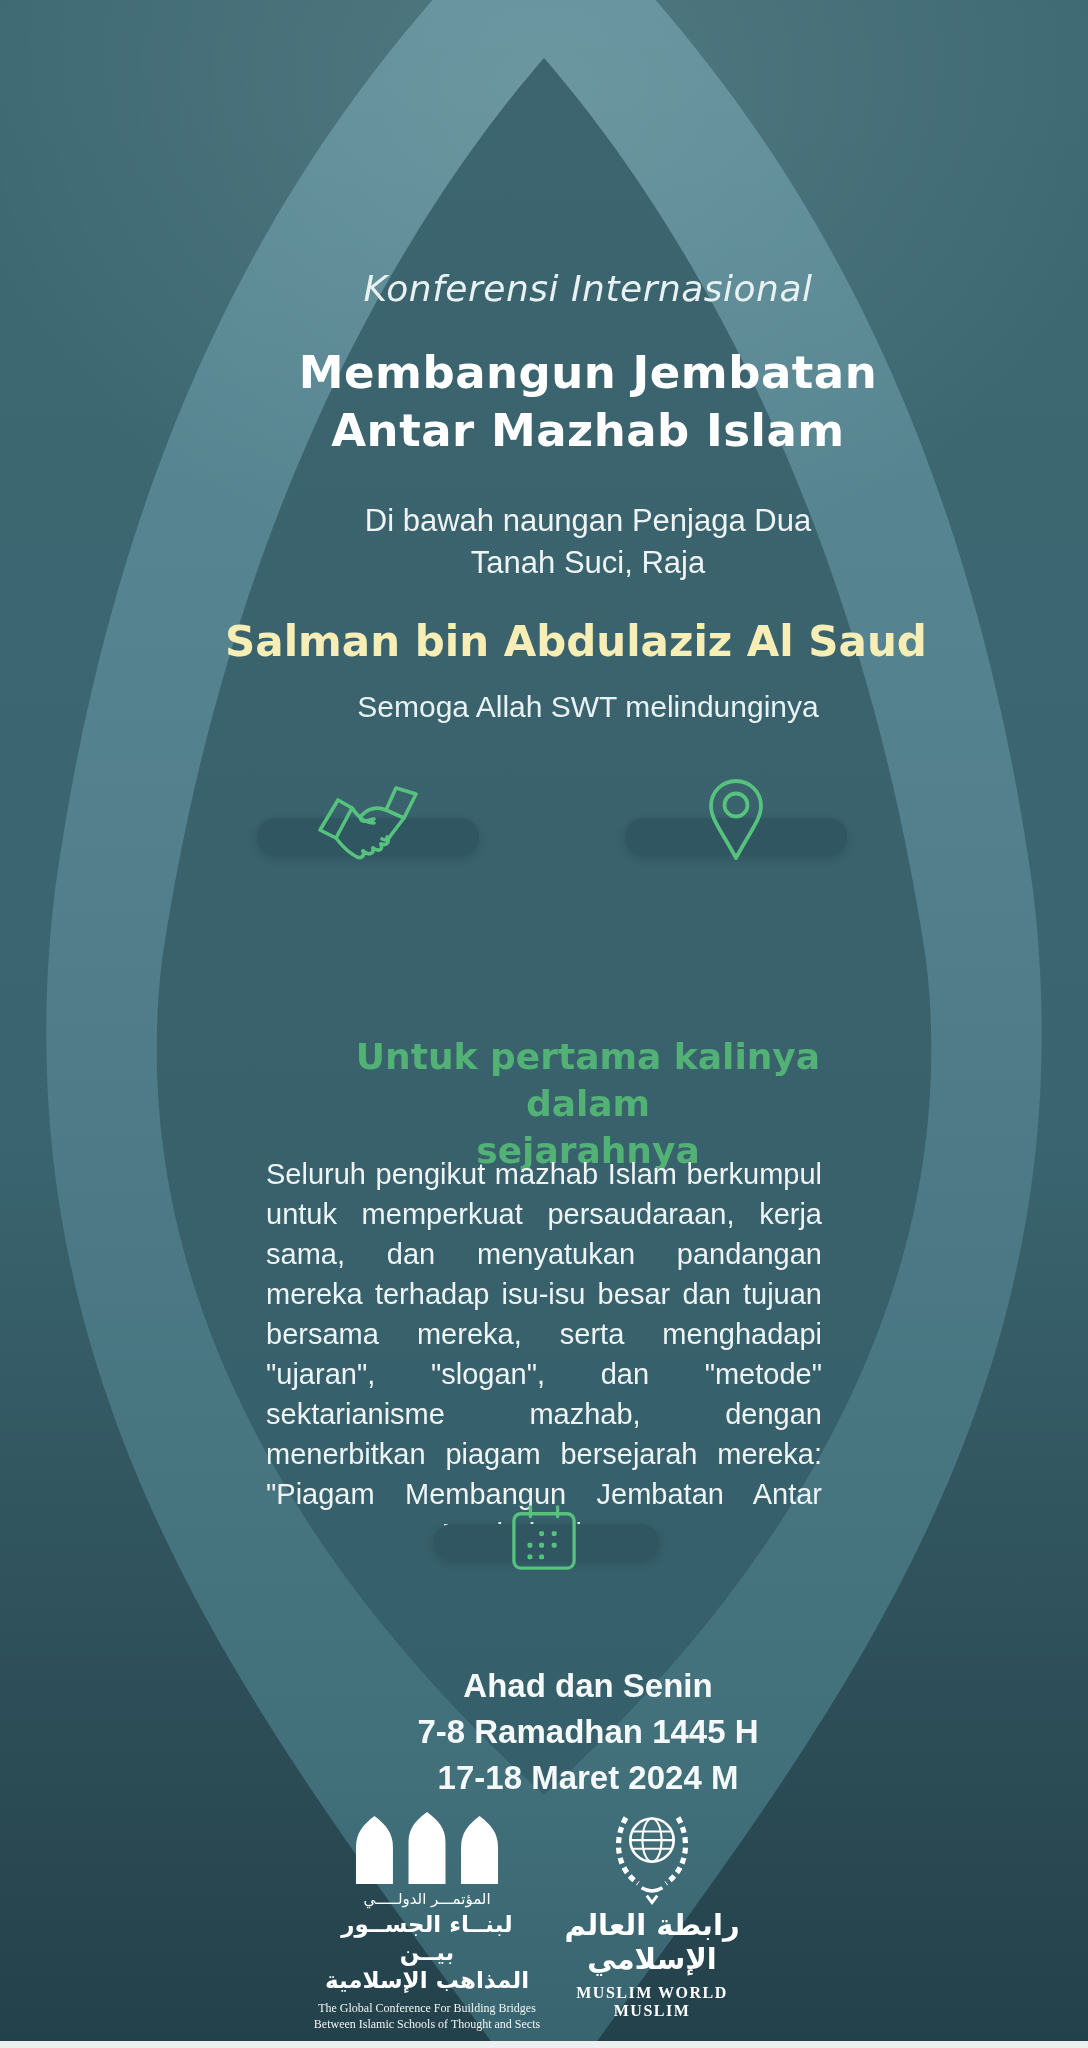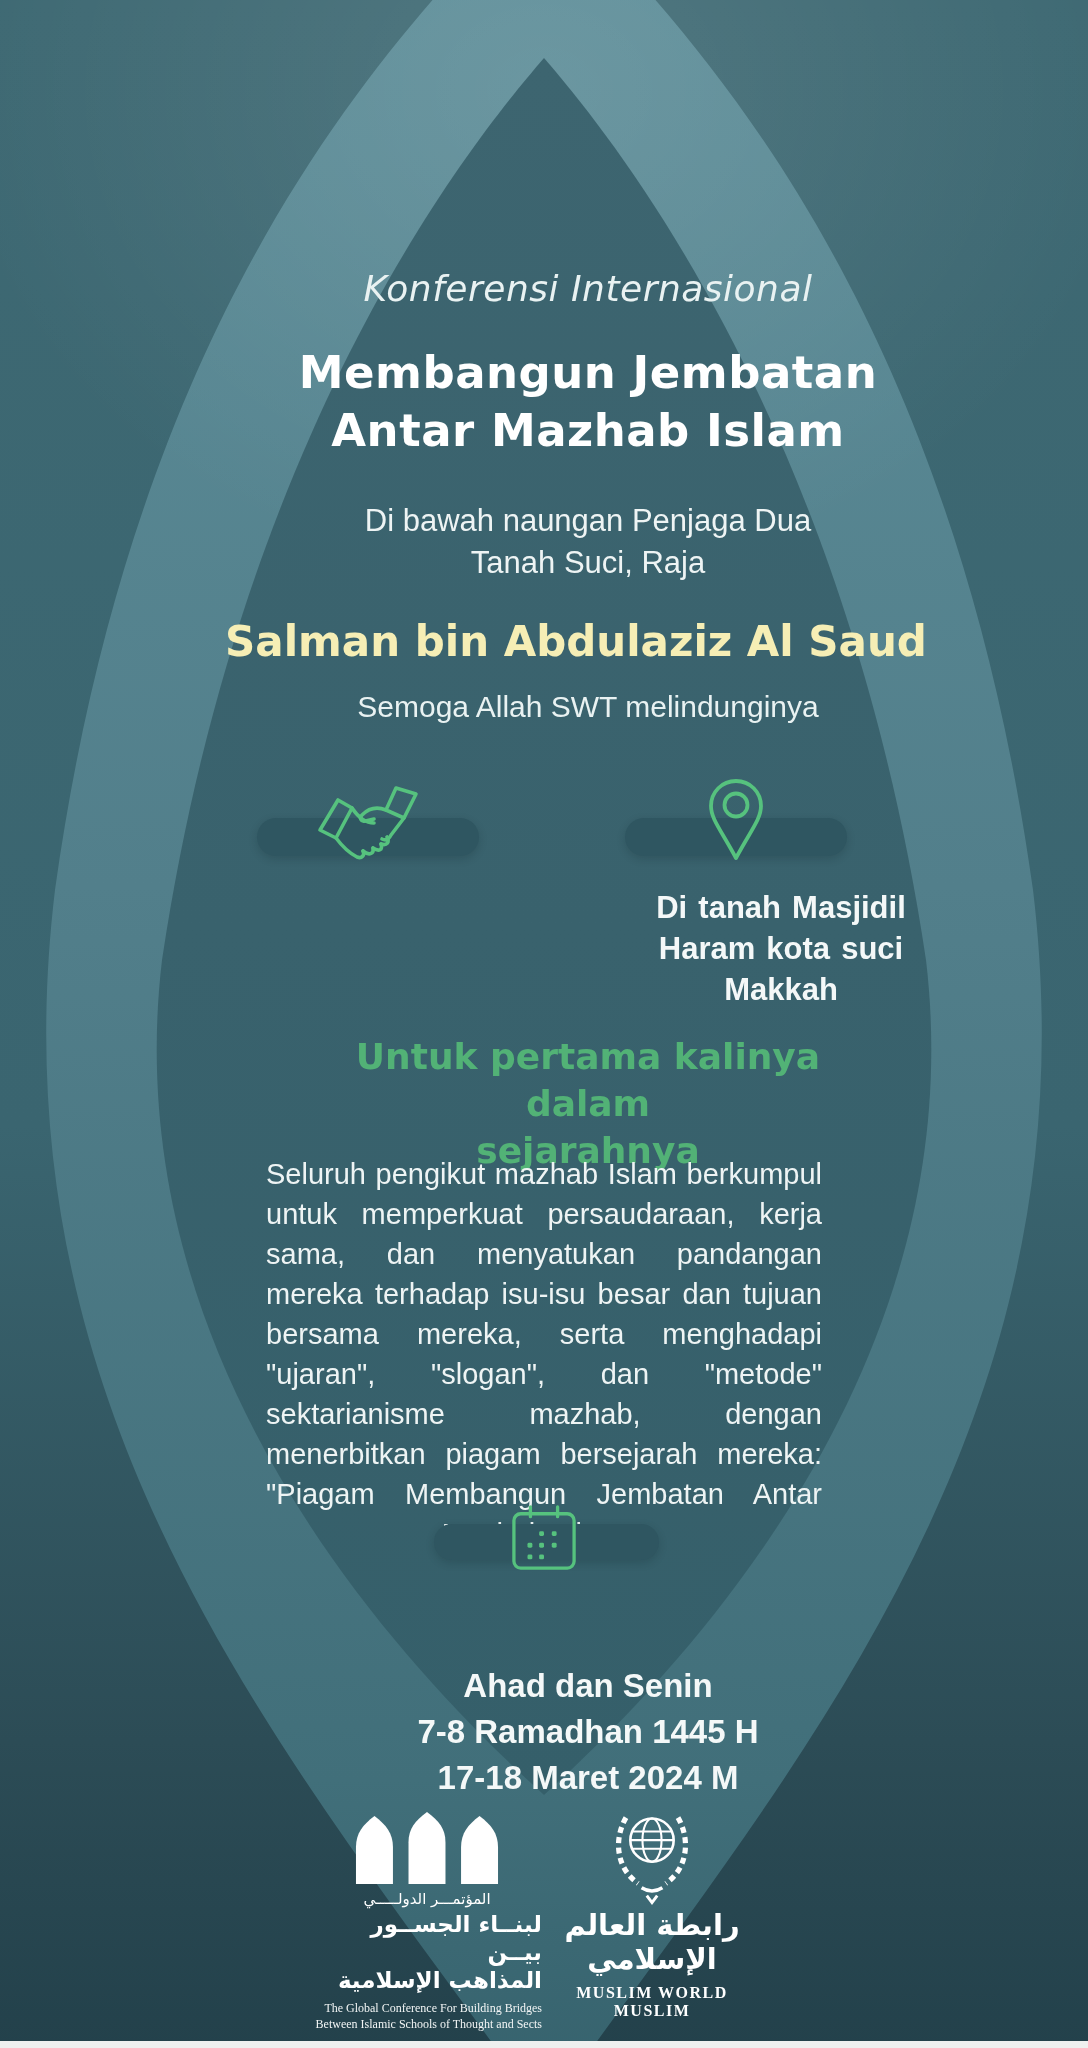--- a/index.html
+++ b/index.html
@@ -2,21 +2,21 @@
 <html><head>
 <meta charset="utf-8">
 <style>
   html,body{margin:0;padding:0;background:#22404a;}
   .poster{
     position:relative;width:1088px;height:2048px;overflow:hidden;
     font-family:"Liberation Sans",sans-serif;color:#eef4f4;
   }
   .bg{position:absolute;inset:0;width:100%;height:100%;display:block;}
   .layer{position:absolute;}
-  .pre{white-space:pre-line;text-align:right;}
+  .pre{white-space:pre-line;}
   .center{text-align:center;margin-left:44px;}
 
   .eyebrow{top:268px;left:0;width:1088px;font-style:italic;font-size:36px;
     color:#e9f2f2;letter-spacing:.5px;font-family:"DejaVu Sans",sans-serif;}
   .title{top:344px;left:0;width:1088px;font-size:45px;font-weight:700;line-height:1.28;
     color:#ffffff;font-family:"DejaVu Sans",sans-serif;letter-spacing:.5px;}
   .patron-intro{top:500px;left:0;width:1088px;font-size:31px;line-height:1.34;color:#eef4f4;}
   .patron-name{top:617px;left:0;width:1064px;font-size:42px;font-weight:700;color:#f6eeb5;
     font-family:"DejaVu Sans",sans-serif;}
   .blessing{top:690px;left:0;width:1088px;font-size:30px;color:#e9f2f2;}
@@ -114,23 +114,20 @@
     </svg>
   </div>
 
   <div class="icon icon-pin">
     <svg viewBox="0 0 56 84" fill="none" stroke="#56c27e" stroke-width="3.8" stroke-linecap="round" stroke-linejoin="round">
       <path d="M28 3 C14 3 3 14 3 28 C3 41 13 52 28 80 C43 52 53 41 53 28 C53 14 42 3 28 3 Z"></path>
       <circle cx="28" cy="27" r="11.5"></circle>
     </svg>
   </div>
 
-  <div class="layer caption caption-right center pre">Di tanah Masjidil
-Haram kota suci
-Makkah</div>
 
   <div class="layer highlight center pre">Untuk pertama kalinya dalam
 sejarahnya</div>
 
   <div class="layer body-text">Seluruh pengikut mazhab Islam berkumpul untuk memperkuat persaudaraan, kerja sama, dan menyatukan pandangan mereka terhadap isu-isu besar dan tujuan bersama mereka, serta menghadapi "ujaran", "slogan", dan "metode" sektarianisme mazhab, dengan menerbitkan piagam bersejarah mereka: "Piagam Membangun Jembatan Antar Mazhab Islam».</div>
 
   <div class="pill pill-cal"></div>
   <div class="icon icon-calendar">
     <svg viewBox="0 0 68 70" fill="none" stroke="#56c27e" stroke-width="3.4" stroke-linecap="round" stroke-linejoin="round">
       <rect x="3" y="10" width="62" height="56" rx="7"></rect>

